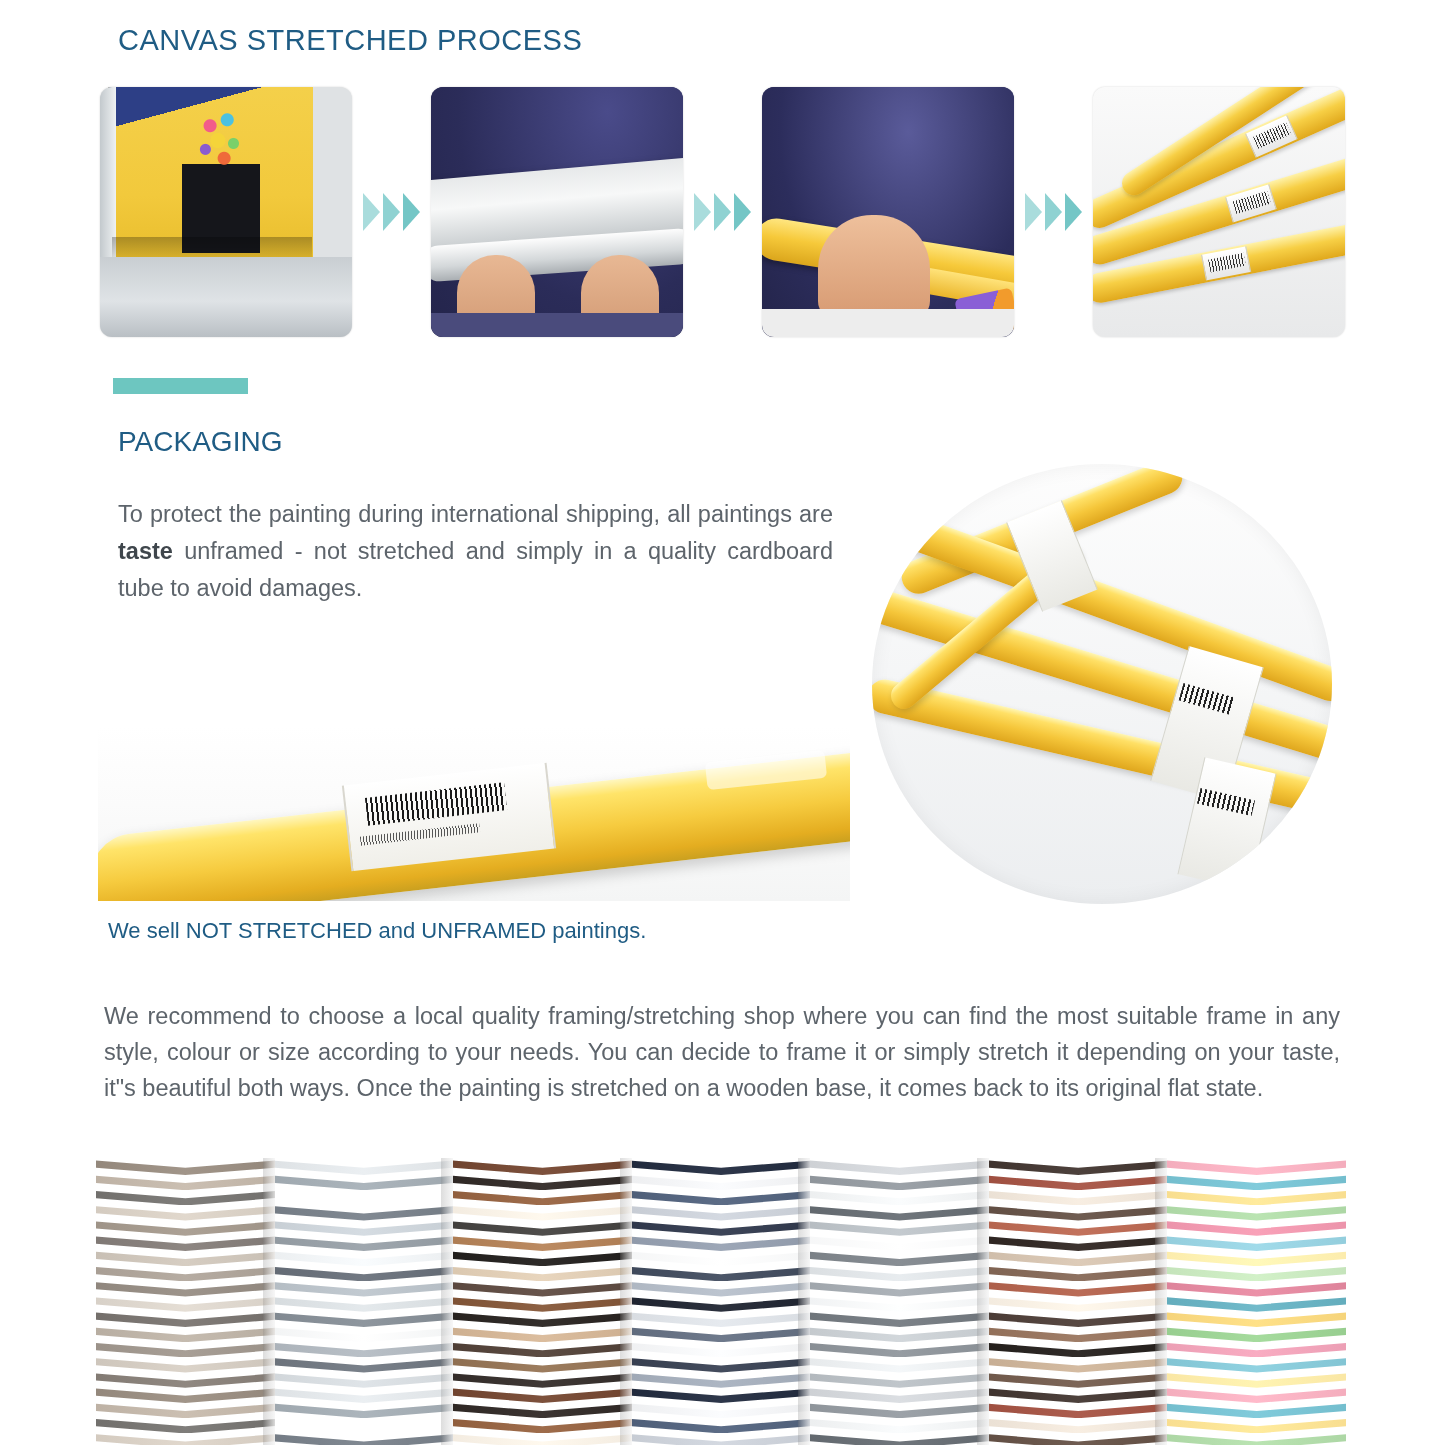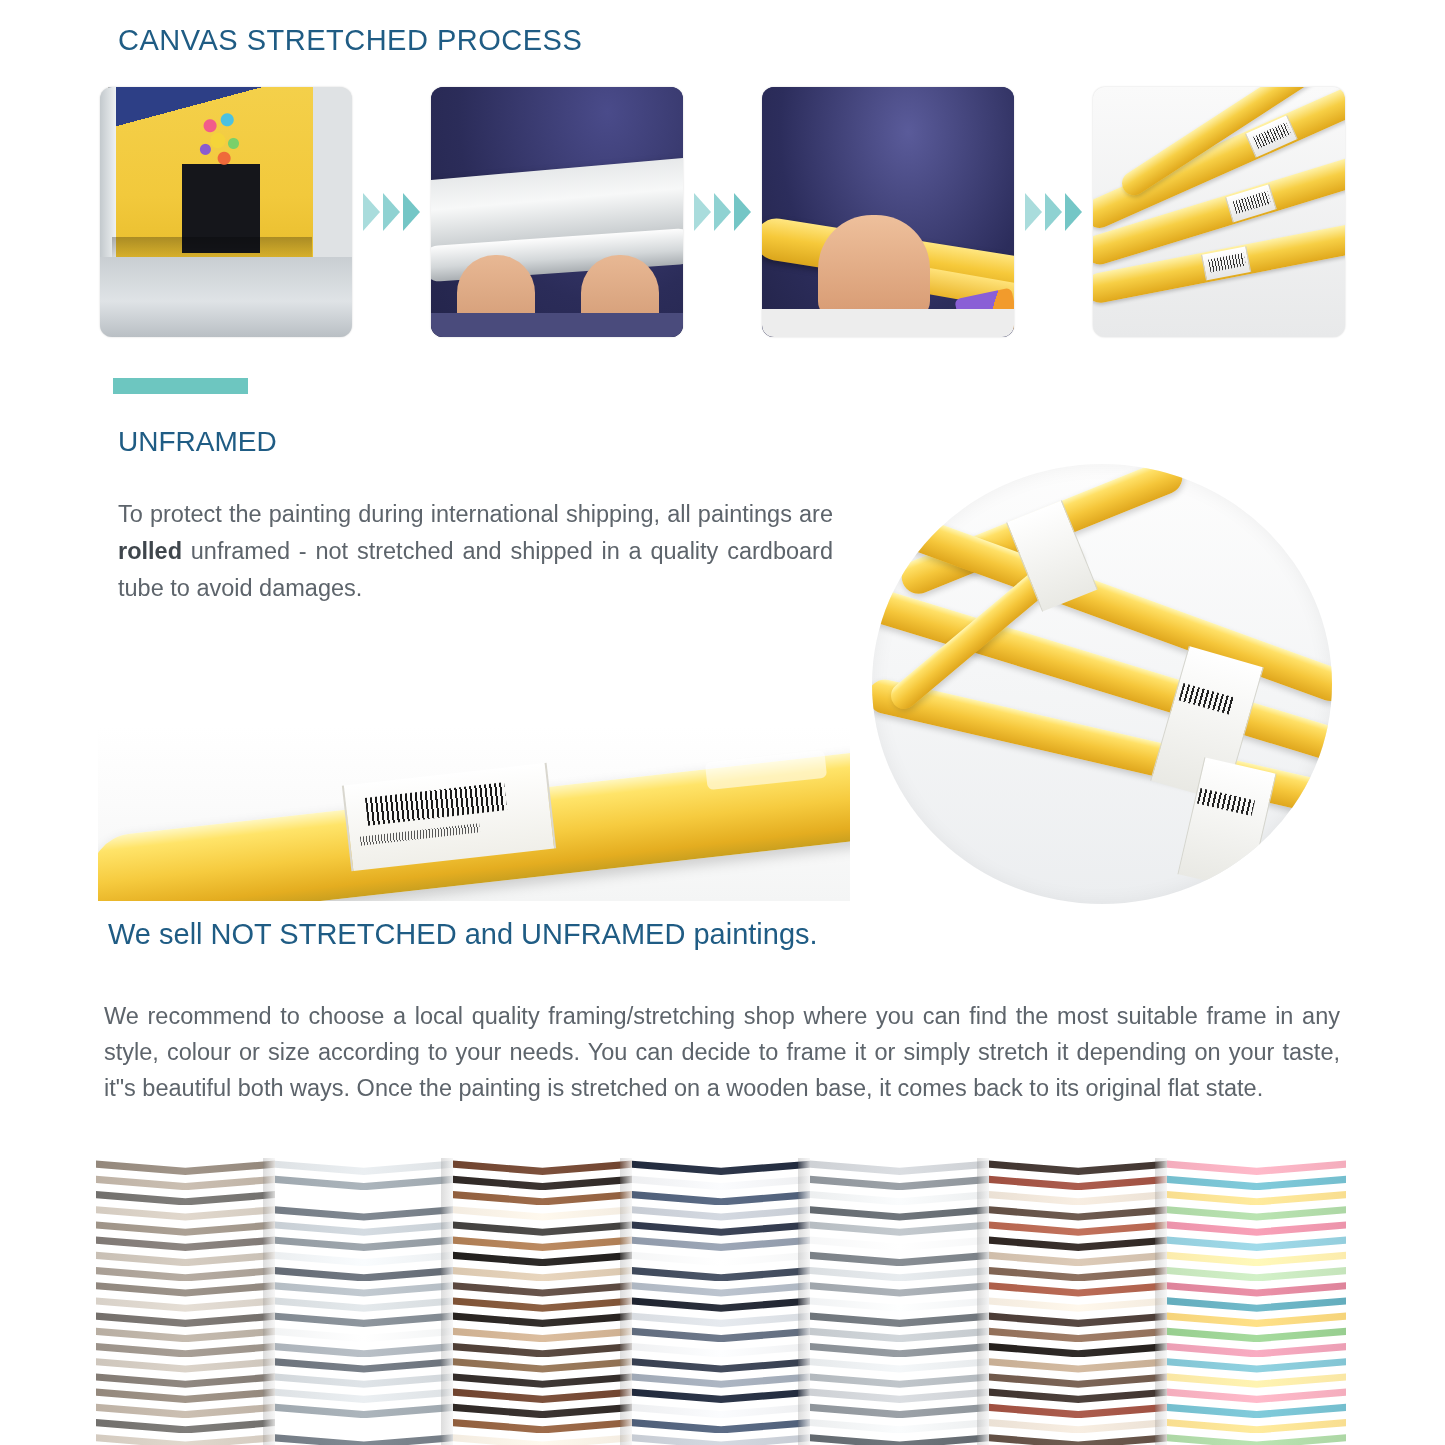--- a/index.html
+++ b/index.html
@@ -264,21 +264,21 @@
     border-left: 1px solid #d5d5cd; border-right: 1px solid #d5d5cd;
   }
   .circle-photo .cbar {
     position: absolute;
     background: repeating-linear-gradient(to right, #222 0 2px, transparent 2px 5px);
   }
 
   
   .sec3-head {
     position: absolute; left: 108px; top: 918px;
-    font-size: 29px; color: #1f5c84;
+    font-size: 22px; color: #1f5c84;
   }
   .sec3-body {
     position: absolute; left: 104px; top: 998px;
     width: 1236px;
     font-size: 23.5px; line-height: 36px;
     color: #5d646b;
     text-align: justify;
     text-justify: inter-word;
   }
 
@@ -367,23 +367,23 @@
       <div class="tube" style="left:-10px;top:160px;width:300px;transform:rotate(-11deg);">
         <div class="label" style="left:120px;"></div>
       </div>
       <div class="tube" style="left:10px;top:20px;width:260px;height:24px;transform:rotate(-33deg);"></div>
     </div>
   </div>
 
   <div class="teal-rule"></div>
 
   <div class="pack-panel">
-    <div class="pack-title">UNFRAMED</div>
+    <div class="pack-title">PACKAGING</div>
     <p class="pack-body">
-      <span>To protect the painting during international shipping, all paintings are </span><b>rolled</b><span> unframed - not stretched and shipped in a quality cardboard tube to avoid damages.</span>
+      <span>To protect the painting during international shipping, all paintings are </span><b>taste</b><span> unframed - not stretched and simply in a quality cardboard tube to avoid damages.</span>
     </p>
   </div>
 
   <div class="tube-photo">
     <div class="big-tube"></div>
     <div class="big-label"></div>
     <div class="barcode"></div>
     <div class="barcode2"></div>
     <div class="tape"></div>
   </div>

